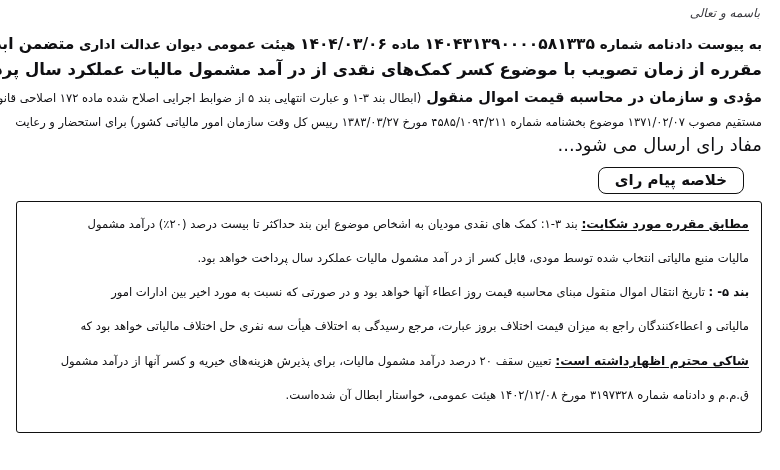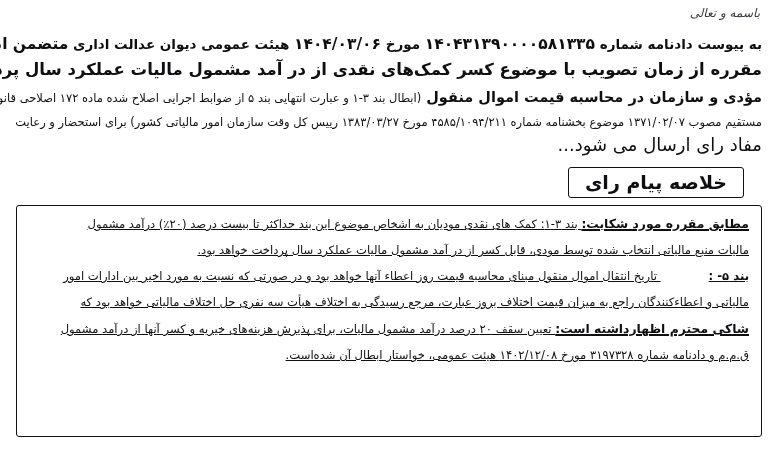--- a/index.html
+++ b/index.html
@@ -90,23 +90,23 @@
 
   
   .summary-head {
     margin-top: 10px;
     display: flex;
     justify-content: flex-start;
     align-items: center;
   }
   .summary-pill {
     border: 1.3px solid #111;
-    border-radius: 3px;
+    border-radius: 8px;
     padding: 3px 16px 4px 16px;
-    font-size: 19px;
+    font-size: 15px;
     font-weight: 700;
     margin-right: 18px;
     background: #fff;
     letter-spacing: -0.2px;
   }
 
   
   .box {
     margin-top: 7px;
     border: 1.3px solid #111;
@@ -115,49 +115,47 @@
     box-sizing: border-box;
     height: 232px;
     overflow: hidden;
   }
   .box p {
     margin: 0 0 7px 0;
     text-align: justify;
     text-align-last: right;
     direction: rtl;
     font-size: 11.6px;
-    line-height: 19px;
-    text-decoration: underline;
+    line-height: 27px;
   }
   .box p:last-child { margin-bottom: 16px; }
   .box .lead {
     font-weight: 700;
     font-size: 12.4px;
   }
   .box .u {
     text-decoration: underline;
     text-underline-offset: 2px;
   }
   .box .b {
     font-weight: 700;
-    margin-left: 48px;
   }
   .gap { margin-top: 11px; }
 </style>
 </head>
 <body>
 
 <div class="page">
 
   <div class="bismillah-row">
     <div class="bismillah">باسمه‌ و تعالی</div>
   </div>
 
   <div class="intro">
-    <span class="ln l1"><span>به پیوست دادنامه شماره </span><span class="big">۱۴۰۴۳۱۳۹۰۰۰۰۵۸۱۳۳۵</span><span> مورخ </span><span class="big">۱۴۰۴/۰۳/۰۶</span><span> هیئت عمومی دیوان عدالت اداری </span><span class="big">متضمن ابطال</span></span>
+    <span class="ln l1"><span>به پیوست دادنامه شماره </span><span class="big">۱۴۰۴۳۱۳۹۰۰۰۰۵۸۱۳۳۵</span><span> ماده </span><span class="big">۱۴۰۴/۰۳/۰۶</span><span> هیئت عمومی دیوان عدالت اداری </span><span class="big">متضمن ابطال</span></span>
 
     <span class="ln l2">مقرره از زمان تصویب با موضوع کسر کمک‌های نقدی از در آمد مشمول مالیات عملکرد سال پرداخت مؤدی و اختلاف</span>
 
     <span class="ln l3"><span>مؤدی و سازمان در محاسبه قیمت اموال منقول </span><span class="sm">(ابطال بند ۳-۱ و عبارت انتهایی بند ۵ از ضوابط اجرایی اصلاح شده ماده ۱۷۲ اصلاحی قانون مالیات‌های</span></span>
 
     <span class="ln l4">مستقیم مصوب ۱۳۷۱/۰۲/۰۷ موضوع بخشنامه شماره ۴۵۸۵/۱۰۹۴/۲۱۱ مورخ ۱۳۸۳/۰۳/۲۷ رییس کل وقت سازمان امور مالیاتی کشور) برای استحضار و رعایت</span>
 
     <span class="ln l5">مفاد رای ارسال می شود...</span>
   </div>
 

